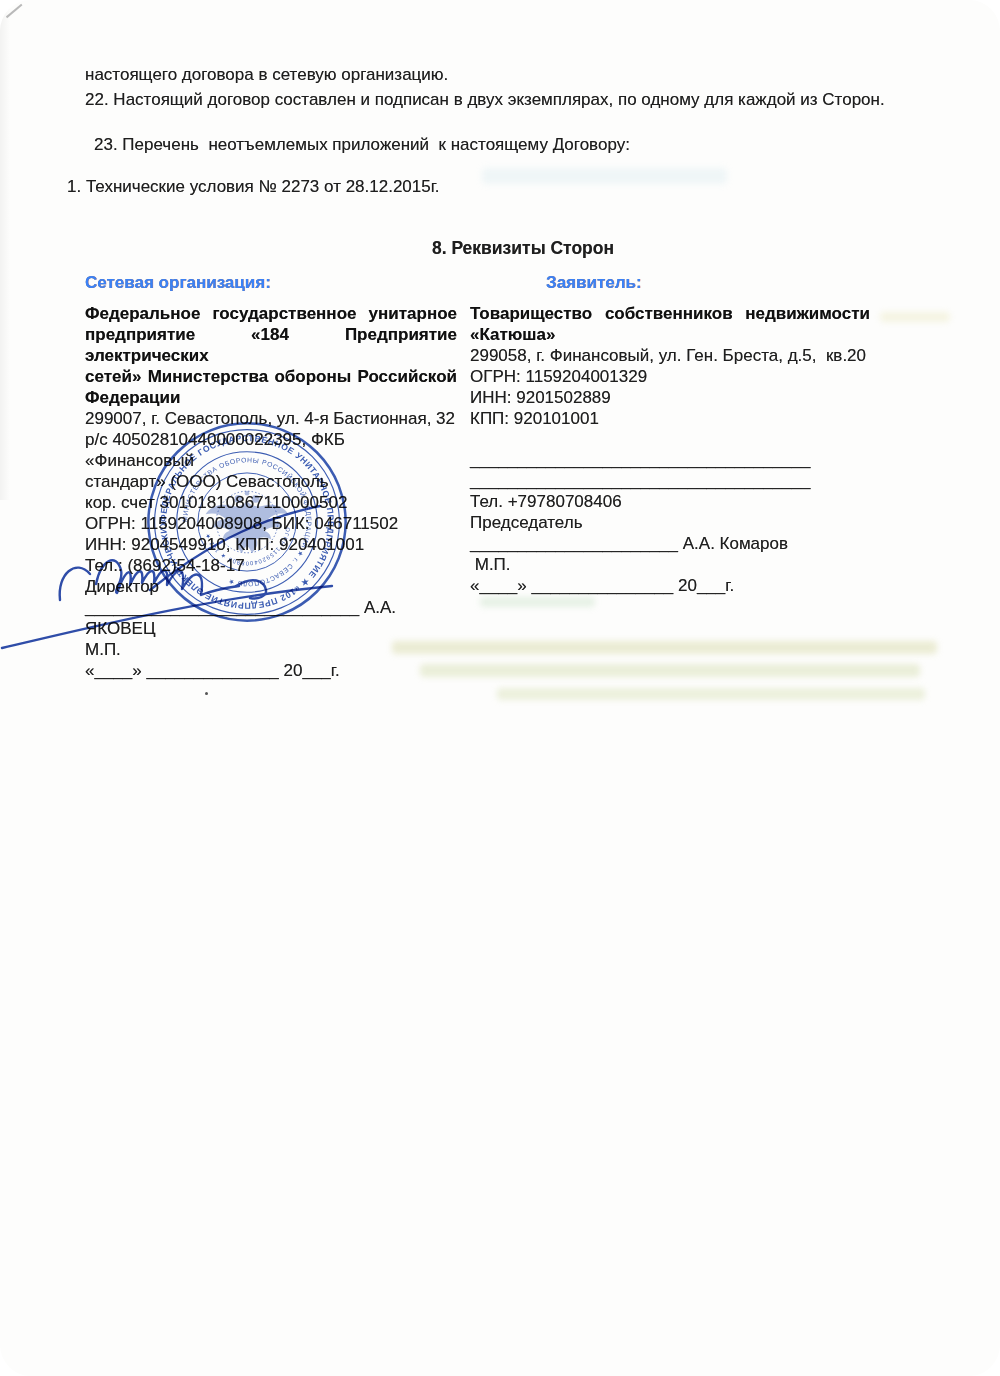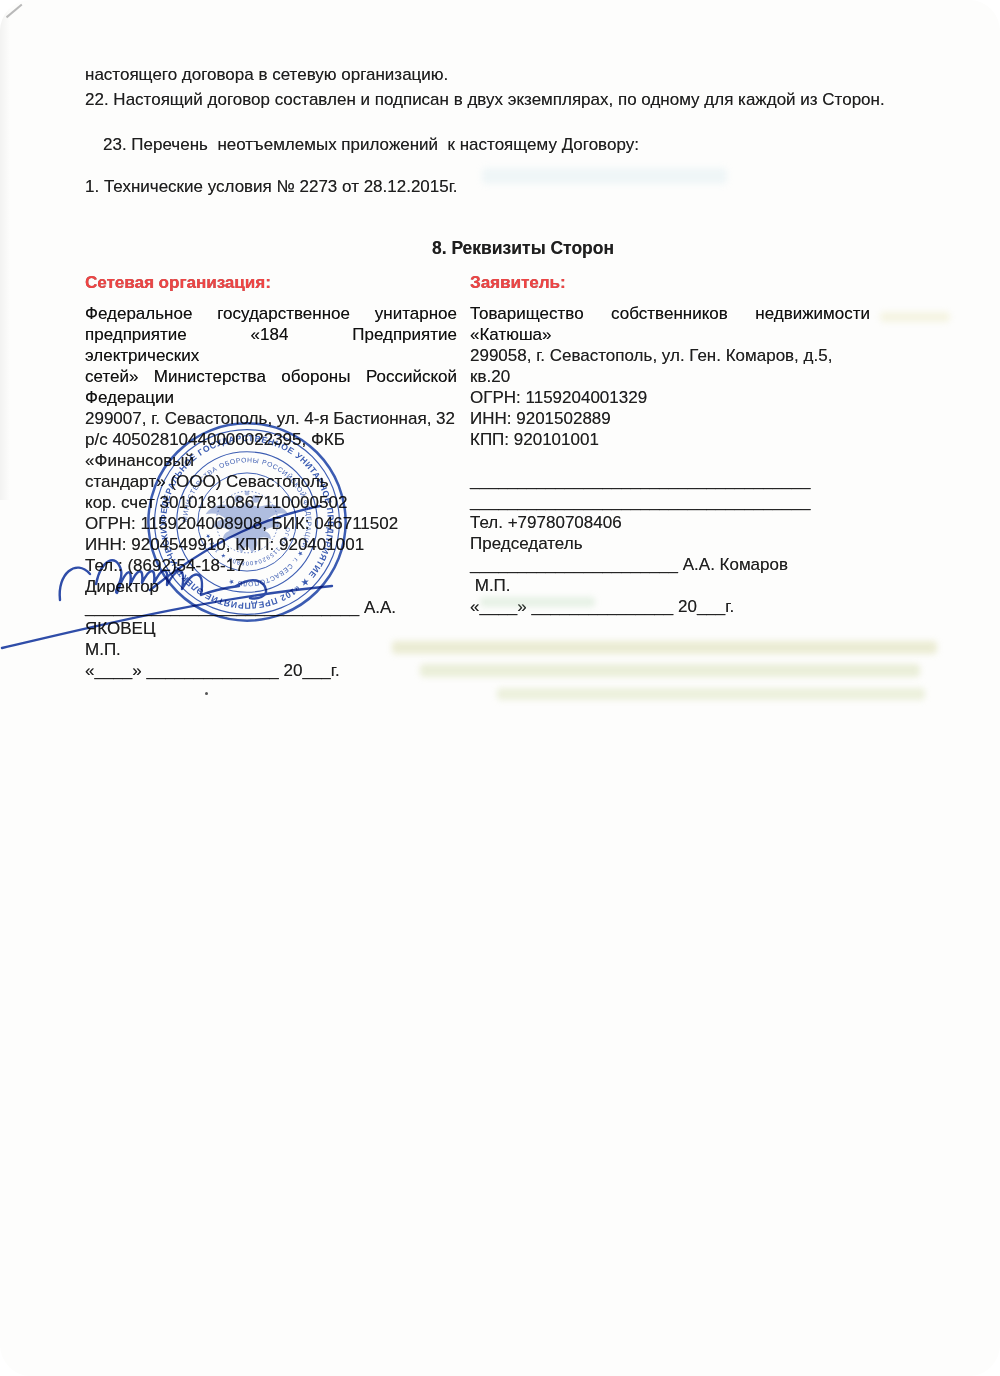--- a/index.html
+++ b/index.html
@@ -12,31 +12,31 @@
     position:relative;
     width:1000px;height:1376px;
     background:#fdfdfc;
     overflow:hidden;
     font-family:"Liberation Sans", sans-serif;
     color:var(--ink);
     font-size:17px;
     border-radius:31px;
   }
   .line{white-space:pre-wrap;line-height:21px;text-shadow:0 0 .35px rgba(20,20,20,.55);}
-  .b{font-weight:normal;color:#101010;}
+  .b{font-weight:bold;color:#101010;}
   .jl{text-align:justify;text-align-last:justify;}
   #intro{position:absolute;left:85px;top:62px;width:880px;}
   #intro .line{line-height:25px;}
-  #clause23{position:absolute;left:103px;top:134px;width:880px;}
-  #appendix{position:absolute;left:85px;top:176px;width:880px;}
+  #clause23{position:absolute;left:94px;top:134px;width:880px;}
+  #appendix{position:absolute;left:67px;top:176px;width:880px;}
   #sectionTitle{position:absolute;left:0;top:238px;width:1000px;text-align:center;padding-left:46px;box-sizing:border-box;font-weight:bold;font-size:17.5px;text-shadow:0 0 .35px rgba(20,20,20,.55);}
   #leftCol{position:absolute;left:85px;top:272px;width:372px;}
   #rightCol{position:absolute;left:470px;top:272px;width:400px;}
-  .colLabel{font-weight:bold;color:#ef4444;line-height:22px;text-shadow:.5px 0 0 rgba(190,30,30,.28), 0 0 .35px rgba(20,20,20,.55);}
-  #rightCol .colLabel{}
+  .colLabel{font-weight:bold;color:#3b82f6;line-height:22px;text-shadow:.5px 0 0 rgba(190,30,30,.28), 0 0 .35px rgba(20,20,20,.55);}
+  #rightCol .colLabel{margin-left:76px;}
   .nameBlock{margin-top:9px;}
   .blankGap{margin-top:20px;}
   
   #stamp{
     position:absolute;left:145px;top:420px;width:204px;height:204px;
     mix-blend-mode:multiply;opacity:.92;
   }
   
   #signature{
     position:absolute;left:0px;top:478px;width:362px;height:184px;
@@ -92,21 +92,21 @@
     <div class="line">М.П.</div>
     <div class="line">«____» ______________ 20___г.</div>
   </div>
 
   <div id="rightCol">
     <div class="colLabel">Заявитель:</div>
     <div class="nameBlock">
       <div class="line b jl">Товарищество собственников недвижимости</div>
       <div class="line b">«Катюша»</div>
     </div>
-    <div class="line">299058, г. Севастополь, ул. Ген. Комаров, д.5,  кв.20</div>
+    <div class="line">299058, г. Финансовый, ул. Ген. Бреста, д.5,  кв.20</div>
     <div class="line">ОГРН: 1159204001329</div>
     <div class="line">ИНН: 9201502889</div>
     <div class="line">КПП: 920101001</div>
     <div class="line blankGap">____________________________________</div>
     <div class="line">____________________________________</div>
     <div class="line">Тел. +79780708406</div>
     <div class="line">Председатель</div>
     <div class="line">______________________ А.А. Комаров</div>
     <div class="line"> М.П.</div>
     <div class="line">«____» _______________ 20___г.</div>

